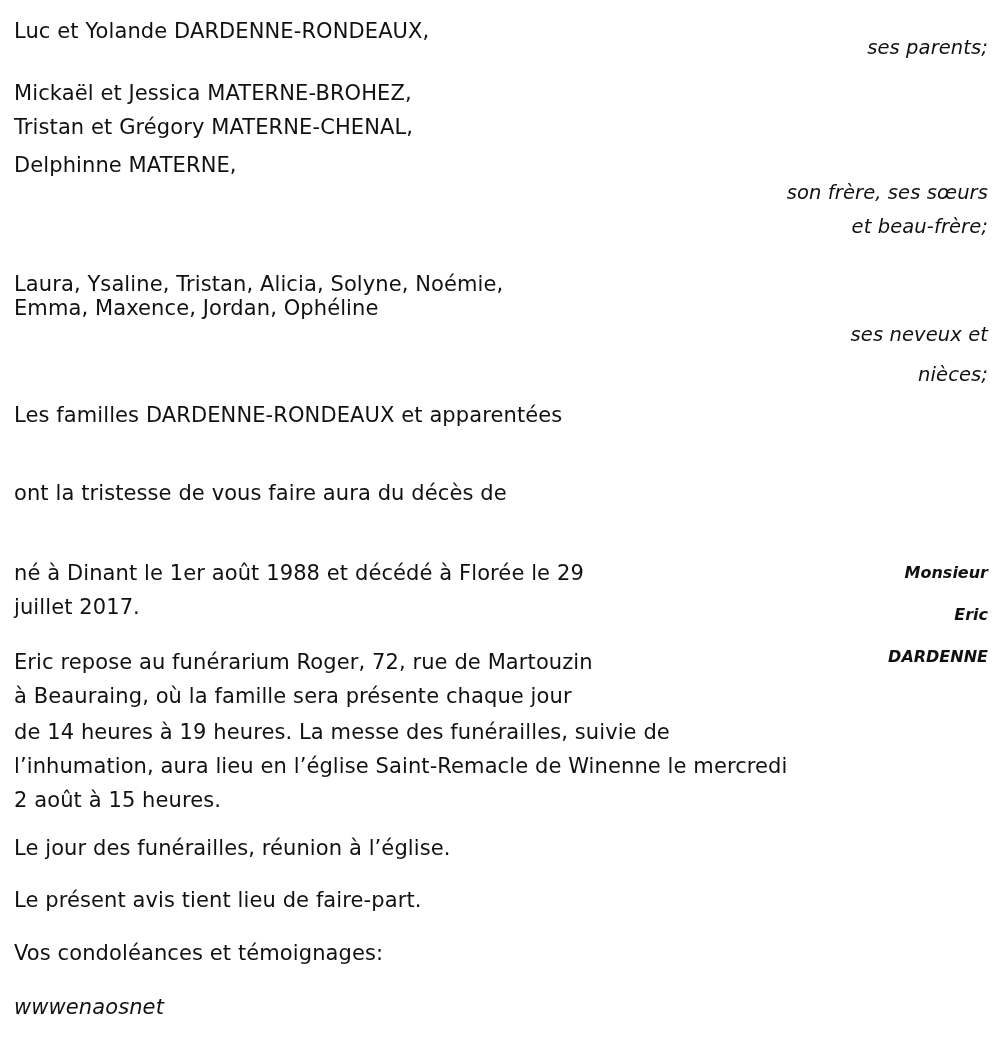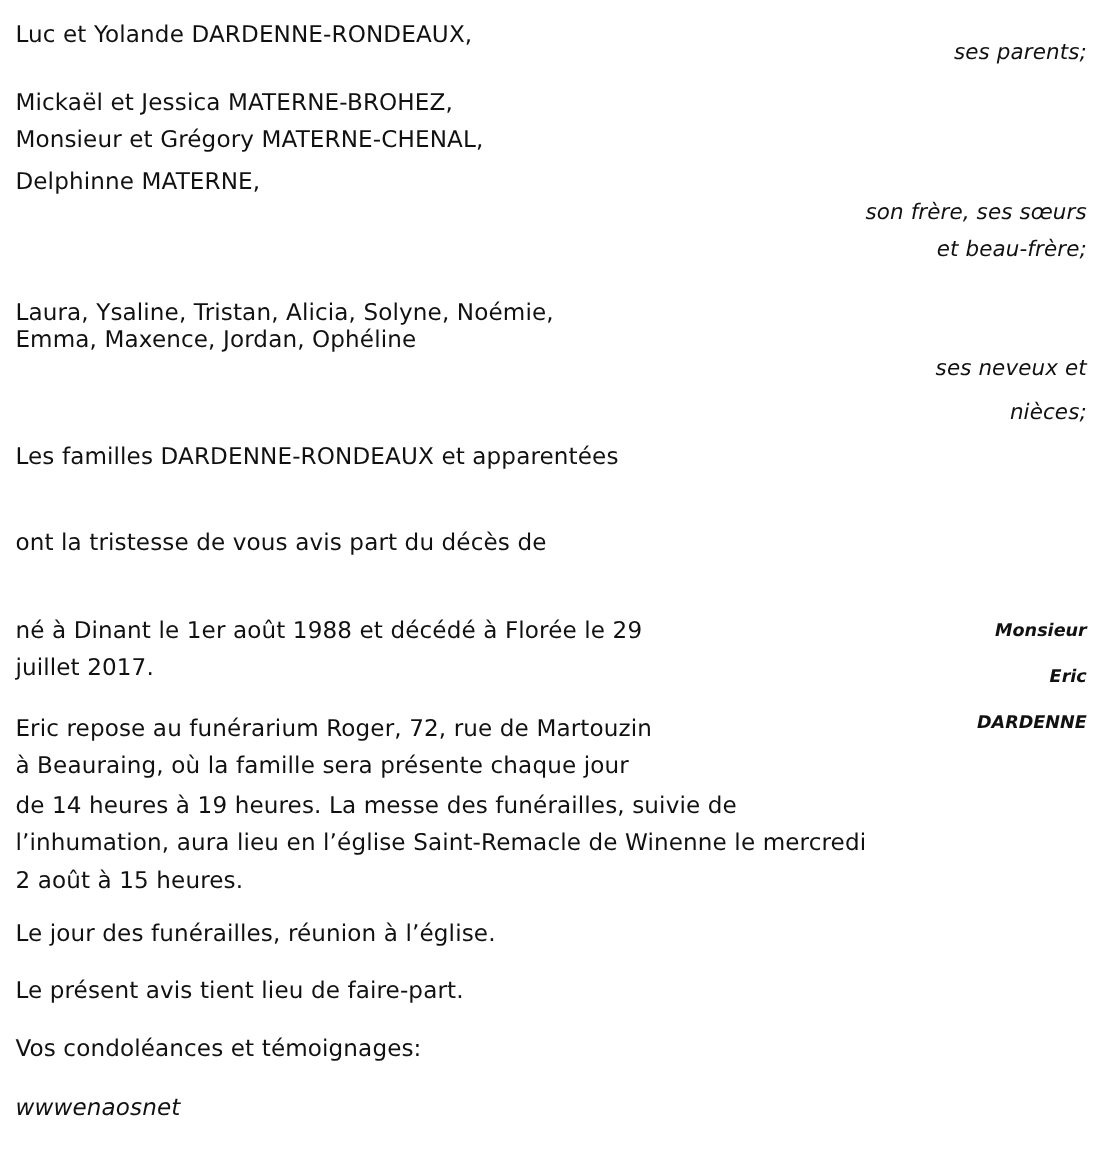--- a/index.html
+++ b/index.html
@@ -52,35 +52,35 @@
 </style>
 </head>
 <body>
 
 <div class="page">
 
   <div class="line left" style="top:16px;">Luc et Yolande DARDENNE-RONDEAUX,</div>
   <div class="line right" style="top:33px;">ses parents;</div>
 
   <div class="line left" style="top:78px;">Mickaël et Jessica MATERNE-BROHEZ,</div>
-  <div class="line left" style="top:112px;">Monsieur et Grégory MATERNE-CHENAL,</div>
+  <div class="line left" style="top:112px;">Tristan et Grégory MATERNE-CHENAL,</div>
   <div class="line left" style="top:150px;">Delphinne MATERNE,</div>
 
   <div class="line right" style="top:178px;">son frère, ses sœurs</div>
   <div class="line right" style="top:212px;">et beau-frère;</div>
 
   <div class="line left" style="top:269px;">Laura, Ysaline, Tristan, Alicia, Solyne, Noémie,</div>
   <div class="line left" style="top:293px;">Emma, Maxence, Jordan, Ophéline</div>
 
   <div class="line right" style="top:320px;">ses neveux et</div>
   <div class="line right" style="top:360px;">nièces;</div>
 
   <div class="line left" style="top:400px;">Les familles DARDENNE-RONDEAUX et apparentées</div>
 
-  <div class="line left" style="top:478px;">ont la tristesse de vous avis part du décès de</div>
+  <div class="line left" style="top:478px;">ont la tristesse de vous faire aura du décès de</div>
 
   <div class="deceased" style="top:552px;">Monsieur</div>
   <div class="deceased" style="top:594px;">Eric</div>
   <div class="deceased" style="top:636px;">DARDENNE</div>
 
   <div class="line left" style="top:558px;">né à Dinant le 1er août 1988 et décédé à Florée le 29</div>
   <div class="line left" style="top:592px;">juillet 2017.</div>
 
   <div class="line left" style="top:647px;">Eric repose au funérarium Roger, 72, rue de Martouzin</div>
   <div class="line left" style="top:681px;">à Beauraing, où la famille sera présente chaque jour</div>

